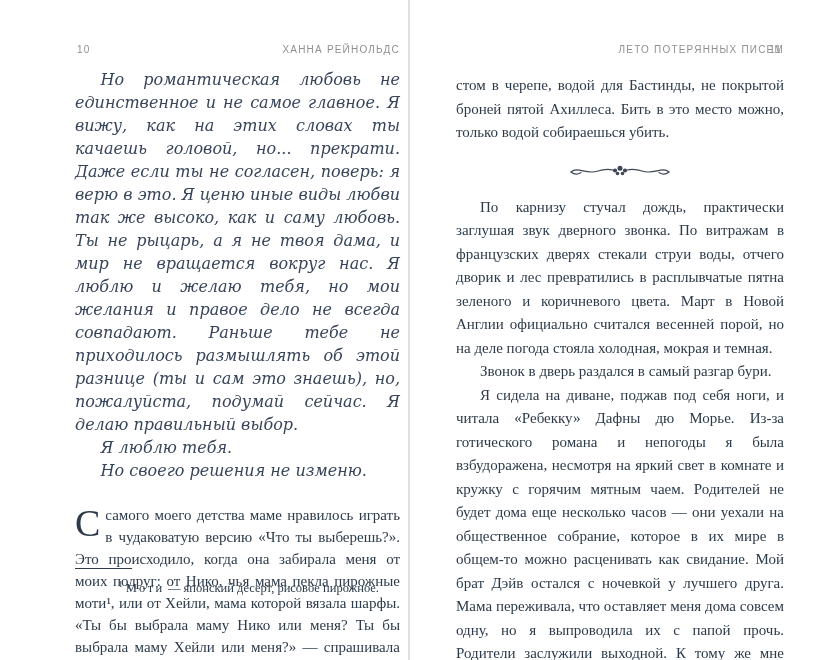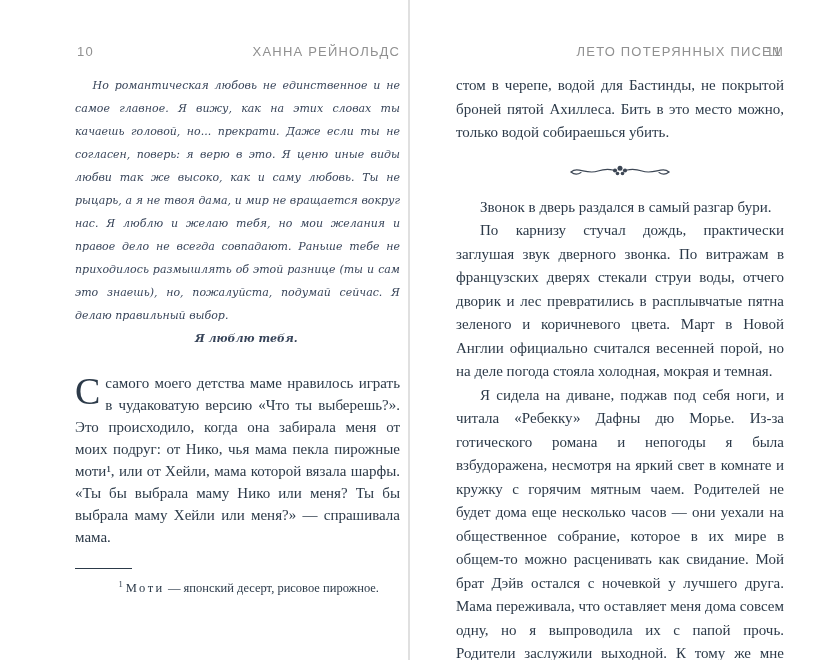--- a/index.html
+++ b/index.html
@@ -15,41 +15,41 @@
     position: absolute; left: 408px; top: 0;
     width: 2px; height: 660px; background: #e0e0e0;
   }
   .page { position: absolute; top: 0; height: 660px; }
   .page-left  { left: 75px;  width: 325px; }
   .page-right { left: 430px; width: 328px; margin-left: 26px; }
 
   .running-head {
     position: relative; height: 12px; margin-top: 44px;
     font-family: "Liberation Sans", sans-serif;
-    font-size: 13px; color: #909090; letter-spacing: 1.2px;
+    font-size: 10px; color: #909090; letter-spacing: 1.2px;
   }
   .running-head .head-title {
     position: absolute; left: 0; right: 0; text-align: right;
     text-transform: uppercase;
   }
   .running-head .pagenum { position: absolute; top: 0; }
   .page-left  .pagenum { left: 2px; }
   .page-right .pagenum { right: 2px; }
 
   
   .letter {
-    margin-top: 18px;
+    margin-top: 12px;
     font-family: "DejaVu Serif", serif;
     font-style: italic;
-    font-size: 11px; line-height: 23px;
+    font-size: 16px; line-height: 23px;
     color: #374459;
     text-align: justify;
   }
   .letter p.justified { text-align: justify; }
-  .letter p.short-line { text-align: center; font-weight: bold; }
+  .letter p.short-line { text-align: left; }
   .letter p { text-indent: 1.6em; }
 
   
   .main-text {
     margin-top: 22px;
     font-size: 15px; line-height: 22px;
     text-align: justify;
     color: #2c3a49;
   }
   .dropcap {
@@ -90,20 +90,21 @@
 
   <div class="page page-left">
     <div class="running-head">
       <span class="pagenum">10</span>
       <span class="head-title">ХАННА РЕЙНОЛЬДС</span>
     </div>
 
     <div class="letter">
       <p class="justified">Но романтическая любовь не единственное и не самое главное. Я вижу, как на этих словах ты качаешь головой, но... прекрати. Даже если ты не согласен, поверь: я верю в это. Я ценю иные виды любви так же высоко, как и саму любовь. Ты не рыцарь, а я не твоя дама, и мир не вращается вокруг нас. Я люблю и желаю тебя, но мои желания и правое дело не всегда совпадают. Раньше тебе не приходилось размышлять об этой разнице (ты и сам это знаешь), но, пожалуйста, подумай сейчас. Я делаю правильный выбор.</p>
       <p class="short-line">Я люблю тебя.</p>
+      <p class="short-line">Но своего решения не изменю.</p>
     </div>
 
     <div class="main-text">
       <p><span class="dropcap">С</span><span>самого моего детства маме нравилось играть в чудаковатую версию «Что ты выберешь?». Это происходило, когда она забирала меня от моих подруг: от Нико, чья мама пекла пирожные моти¹, или от Хейли, мама которой вязала шарфы. «Ты бы выбрала маму Нико или меня? Ты бы выбрала маму Хейли или меня?» — спрашивала мама.</span></p>
 
     </div>
 
     <div class="footnote">
       <div class="footnote-rule"></div>
       <p class="footnote-text"><sup>1</sup><span class="footnote-term">Моти</span><span> — японский десерт, рисовое пирожное.</span></p>
@@ -132,19 +133,19 @@
           <g fill="#3c4654">
             <circle cx="47" cy="8.5" r="2.1"></circle>
             <circle cx="52" cy="6.2" r="2.5"></circle>
             <circle cx="57" cy="8.5" r="2.1"></circle>
             <circle cx="49.5" cy="11.5" r="1.8"></circle>
             <circle cx="54.5" cy="11.5" r="1.8"></circle>
           </g>
         </svg>
       </div>
 
+      <p class="indent">По карнизу стучал дождь, практически заглушая звук дверного звонка. По витражам в французских дверях стекали струи воды, отчего дворик и лес превратились в расплывчатые пятна зеленого и коричневого цвета. Март в Новой Англии официально считался весенней порой, но на деле погода стояла холодная, мокрая и темная.</p>
       <p class="indent">Звонок в дверь раздался в самый разгар бури.</p>
-      <p class="indent">По карнизу стучал дождь, практически заглушая звук дверного звонка. По витражам в французских дверях стекали струи воды, отчего дворик и лес превратились в расплывчатые пятна зеленого и коричневого цвета. Март в Новой Англии официально считался весенней порой, но на деле погода стояла холодная, мокрая и темная.</p>
       <p class="indent">Я сидела на диване, поджав под себя ноги, и читала «Ребекку» Дафны дю Морье. Из-за готического романа и непогоды я была взбудоражена, несмотря на яркий свет в комнате и кружку с горячим мятным чаем. Родителей не будет дома еще несколько часов — они уехали на общественное собрание, которое в их мире в общем-то можно расценивать как свидание. Мой брат Дэйв остался с ночевкой у лучшего друга. Мама переживала, что оставляет меня дома совсем одну, но я выпроводила их с папой прочь. Родители заслужили выходной. К тому же мне нравилось оставаться дома наедине с собой.</p>
     </div>
   </div>
 
 </div>
 
 </body></html>

